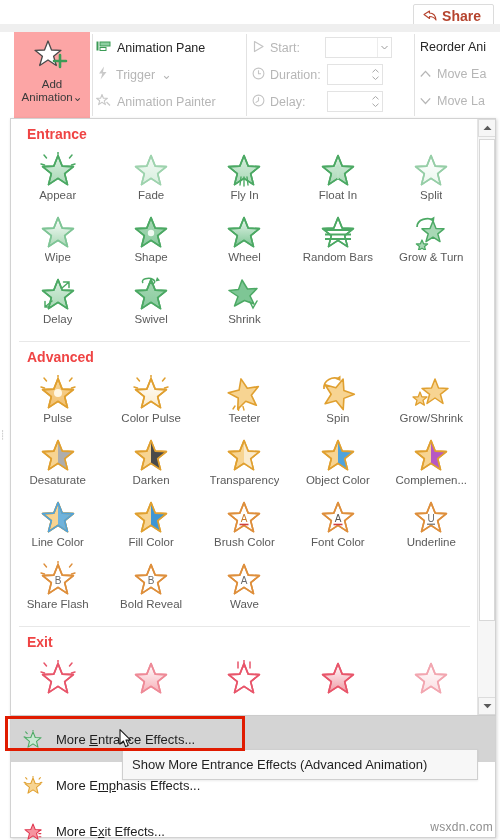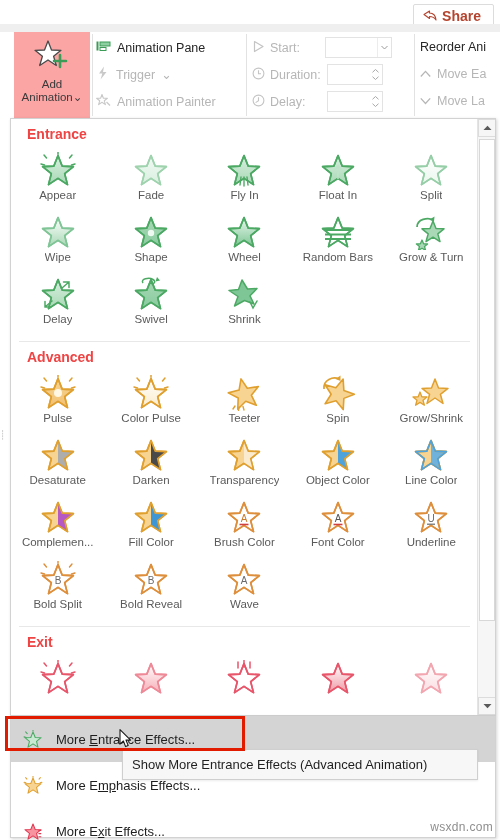--- a/index.html
+++ b/index.html
@@ -571,43 +571,43 @@
                 <rect x="19" y="0" width="20" height="38"></rect>
               </clipPath>
       <path d="M19 3.6 L23.2 14.1 L34.4 14.6 L25.7 21.7 L28.5 32.6 L19 26.4 L9.5 32.6 L12.3 21.7 L3.6 14.6 L14.8 14.1 Z" fill="#4FA3DC" clip-path="url(#cm10)"></path>
     <path d="M19 3.6 L23.2 14.1 L34.4 14.6 L25.7 21.7 L28.5 32.6 L19 26.4 L9.5 32.6 L12.3 21.7 L3.6 14.6 L14.8 14.1 Z" fill="none" stroke="#E0A030" stroke-width="1.6" stroke-linejoin="round"></path>
     </svg></span>
           <span class="cell-lbl">Object Color</span>
         </div>
         <div class="cell">
           <span class="cell-ico"><svg width="38" height="36" viewBox="0 0 38 36">
     <path d="M19 3.6 L23.2 14.1 L34.4 14.6 L25.7 21.7 L28.5 32.6 L19 26.4 L9.5 32.6 L12.3 21.7 L3.6 14.6 L14.8 14.1 Z" fill="#F7D492" stroke="#E0A030" stroke-width="1.6" stroke-linejoin="round"></path>
+    <clipPath id="cm11">
+                <rect x="19" y="0" width="20" height="38"></rect>
+              </clipPath>
+      <path d="M19 3.6 L23.2 14.1 L34.4 14.6 L25.7 21.7 L28.5 32.6 L19 26.4 L9.5 32.6 L12.3 21.7 L3.6 14.6 L14.8 14.1 Z" fill="#B659C4" clip-path="url(#cm11)"></path>
+    <path d="M19 3.6 L23.2 14.1 L34.4 14.6 L25.7 21.7 L28.5 32.6 L19 26.4 L9.5 32.6 L12.3 21.7 L3.6 14.6 L14.8 14.1 Z" fill="none" stroke="#E0A030" stroke-width="1.6" stroke-linejoin="round"></path>
+    </svg></span>
+          <span class="cell-lbl">Complemen...</span>
+        </div>
+        <div class="cell">
+          <span class="cell-ico"><svg width="38" height="36" viewBox="0 0 38 36">
+    <path d="M19 3.6 L23.2 14.1 L34.4 14.6 L25.7 21.7 L28.5 32.6 L19 26.4 L9.5 32.6 L12.3 21.7 L3.6 14.6 L14.8 14.1 Z" fill="#F7D492" stroke="#E0A030" stroke-width="1.6" stroke-linejoin="round"></path>
     <clipPath id="cm12">
                 <rect x="19" y="0" width="20" height="38"></rect>
               </clipPath>
       <path d="M19 3.6 L23.2 14.1 L34.4 14.6 L25.7 21.7 L28.5 32.6 L19 26.4 L9.5 32.6 L12.3 21.7 L3.6 14.6 L14.8 14.1 Z" fill="#6FB3DC" clip-path="url(#cm12)"></path>
     <path d="M19 3.6 L23.2 14.1 L34.4 14.6 L25.7 21.7 L28.5 32.6 L19 26.4 L9.5 32.6 L12.3 21.7 L3.6 14.6 L14.8 14.1 Z" fill="none" stroke="#E0A030" stroke-width="1.6" stroke-linejoin="round"></path>
     <path d="M19 3.6 L23.2 14.1 L34.4 14.6 L25.7 21.7 L28.5 32.6 L19 26.4 L9.5 32.6 L12.3 21.7 L3.6 14.6 L14.8 14.1 Z" fill="none" stroke="#4FA3DC" stroke-width="1.6" stroke-linejoin="round" stroke-dasharray="0"></path>
             </svg></span>
           <span class="cell-lbl">Line Color</span>
         </div>
         <div class="cell">
           <span class="cell-ico"><svg width="38" height="36" viewBox="0 0 38 36">
     <path d="M19 3.6 L23.2 14.1 L34.4 14.6 L25.7 21.7 L28.5 32.6 L19 26.4 L9.5 32.6 L12.3 21.7 L3.6 14.6 L14.8 14.1 Z" fill="#F7D492" stroke="#E0A030" stroke-width="1.6" stroke-linejoin="round"></path>
-    <clipPath id="cm11">
-                <rect x="19" y="0" width="20" height="38"></rect>
-              </clipPath>
-      <path d="M19 3.6 L23.2 14.1 L34.4 14.6 L25.7 21.7 L28.5 32.6 L19 26.4 L9.5 32.6 L12.3 21.7 L3.6 14.6 L14.8 14.1 Z" fill="#B659C4" clip-path="url(#cm11)"></path>
-    <path d="M19 3.6 L23.2 14.1 L34.4 14.6 L25.7 21.7 L28.5 32.6 L19 26.4 L9.5 32.6 L12.3 21.7 L3.6 14.6 L14.8 14.1 Z" fill="none" stroke="#E0A030" stroke-width="1.6" stroke-linejoin="round"></path>
-    </svg></span>
-          <span class="cell-lbl">Complemen...</span>
-        </div>
-        <div class="cell">
-          <span class="cell-ico"><svg width="38" height="36" viewBox="0 0 38 36">
-    <path d="M19 3.6 L23.2 14.1 L34.4 14.6 L25.7 21.7 L28.5 32.6 L19 26.4 L9.5 32.6 L12.3 21.7 L3.6 14.6 L14.8 14.1 Z" fill="#F7D492" stroke="#E0A030" stroke-width="1.6" stroke-linejoin="round"></path>
     <clipPath id="cm13">
                 <rect x="19" y="0" width="20" height="38"></rect>
               </clipPath>
       <path d="M19 3.6 L23.2 14.1 L34.4 14.6 L25.7 21.7 L28.5 32.6 L19 26.4 L9.5 32.6 L12.3 21.7 L3.6 14.6 L14.8 14.1 Z" fill="#3E96D4" clip-path="url(#cm13)"></path>
     <path d="M19 3.6 L23.2 14.1 L34.4 14.6 L25.7 21.7 L28.5 32.6 L19 26.4 L9.5 32.6 L12.3 21.7 L3.6 14.6 L14.8 14.1 Z" fill="none" stroke="#E0A030" stroke-width="1.6" stroke-linejoin="round"></path>
     </svg></span>
           <span class="cell-lbl">Fill Color</span>
         </div>
         <div class="cell">
           <span class="cell-ico"><svg width="38" height="36" viewBox="0 0 38 36">
@@ -644,21 +644,21 @@
     <path d="M19 3.6 L23.2 14.1 L34.4 14.6 L25.7 21.7 L28.5 32.6 L19 26.4 L9.5 32.6 L12.3 21.7 L3.6 14.6 L14.8 14.1 Z" fill="none" stroke="#DE8F3C" stroke-width="1.6" stroke-linejoin="round"></path>
 
     <path d="M19 3.6 L23.2 14.1 L34.4 14.6 L25.7 21.7 L28.5 32.6 L19 26.4 L9.5 32.6 L12.3 21.7 L3.6 14.6 L14.8 14.1 Z" fill="none" stroke="#DE8F3C" stroke-width="1.6" stroke-linejoin="round"></path>
     <text x="19" y="23" font-family="Liberation Sans, sans-serif" font-size="10" fill="#6a6a6a" text-anchor="middle">B</text>
   <path d="M19 2.2 L19 -1" stroke="#DE8F3C" stroke-width="1.4" stroke-linecap="round"></path>
   <path d="M7.5 6 L5 3" stroke="#DE8F3C" stroke-width="1.4" stroke-linecap="round"></path>
   <path d="M30.5 6 L33 3" stroke="#DE8F3C" stroke-width="1.4" stroke-linecap="round"></path>
   <path d="M5.5 13 L2 12" stroke="#DE8F3C" stroke-width="1.4" stroke-linecap="round"></path>
   <path d="M32.5 13 L36 12" stroke="#DE8F3C" stroke-width="1.4" stroke-linecap="round"></path>
             </svg></span>
-          <span class="cell-lbl">Bold Split</span>
+          <span class="cell-lbl">Share Flash</span>
         </div>
         <div class="cell">
           <span class="cell-ico"><svg width="38" height="36" viewBox="0 0 38 36">
     <path d="M19 3.6 L23.2 14.1 L34.4 14.6 L25.7 21.7 L28.5 32.6 L19 26.4 L9.5 32.6 L12.3 21.7 L3.6 14.6 L14.8 14.1 Z" fill="none" stroke="#DE8F3C" stroke-width="1.6" stroke-linejoin="round"></path>
 
     <path d="M19 3.6 L23.2 14.1 L34.4 14.6 L25.7 21.7 L28.5 32.6 L19 26.4 L9.5 32.6 L12.3 21.7 L3.6 14.6 L14.8 14.1 Z" fill="none" stroke="#DE8F3C" stroke-width="1.6" stroke-linejoin="round"></path>
     <text x="19" y="23" font-family="Liberation Sans, sans-serif" font-size="10" fill="#6a6a6a" text-anchor="middle">B</text>
             </svg></span>
           <span class="cell-lbl">Bold Reveal</span>
         </div>

